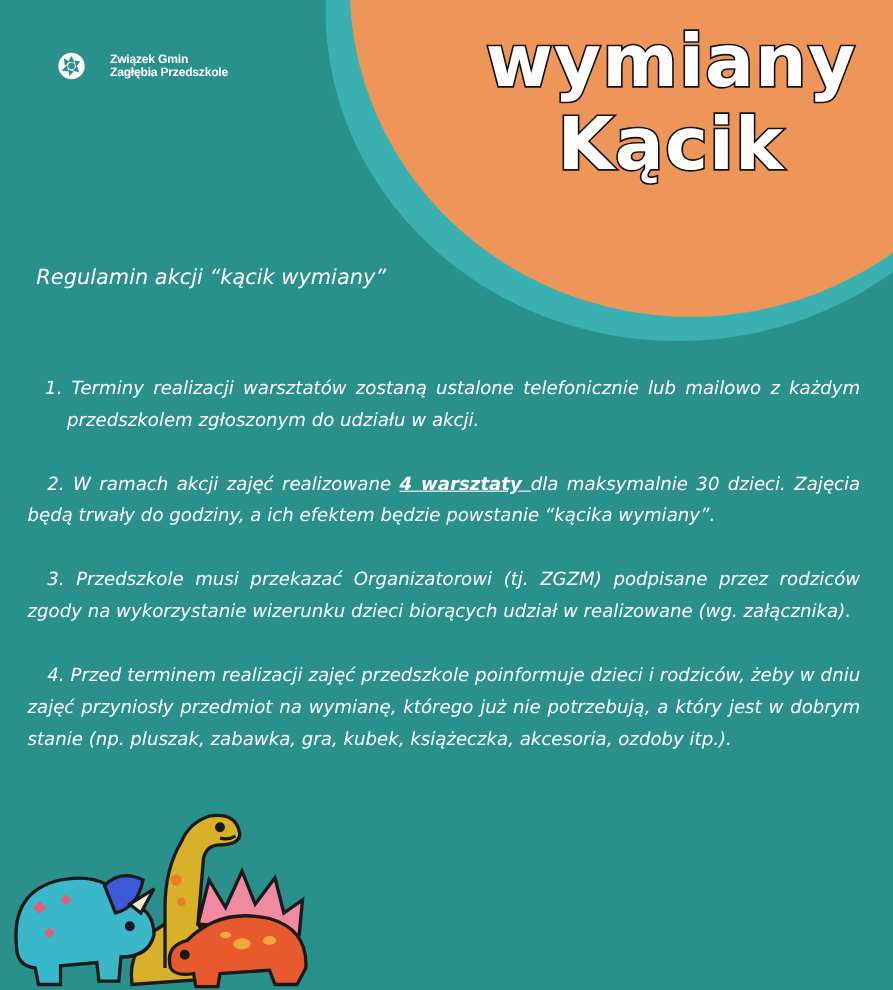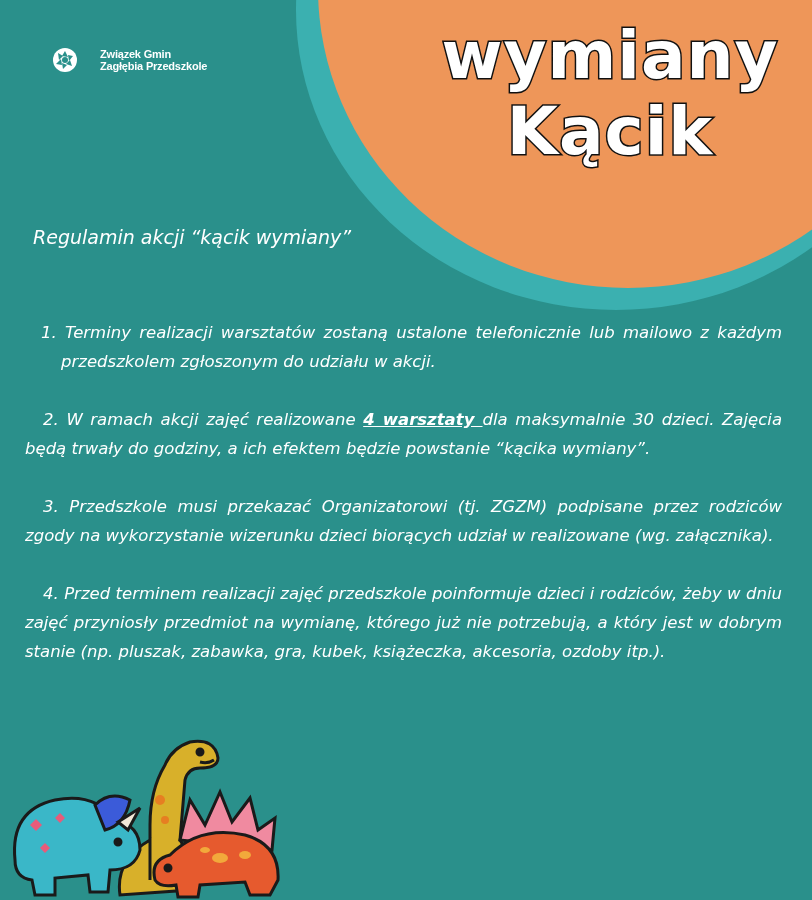--- a/index.html
+++ b/index.html
@@ -46,36 +46,36 @@
       font-weight: bold;
       font-size: 66px;
       line-height: 76px;
       color: #ffffff;
       -webkit-text-stroke: 3px #111111;
       paint-order: stroke fill;
       letter-spacing: 1px;
     }
     .subtitle {
       position: absolute;
-      left: 33px; top: 226px;
+      left: 33px; top: 241px;
       font-family: "DejaVu Sans", sans-serif;
       font-style: italic;
       font-size: 19px;
     }
     .rules {
       position: absolute;
       left: 25px; top: 318px;
       width: 757px;
       font-family: "DejaVu Sans", sans-serif;
       font-style: italic;
       font-size: 16.5px;
       line-height: 29px;
       text-align: justify;
     }
-    .rule { margin-bottom: 29px; }
+    .rule { margin-bottom: 29px; margin-top: 20px; }
     .rule-1 { padding-left: 36px; text-indent: -20px; }
     .rule-2, .rule-3, .rule-4 { text-indent: 18px; }
     .emph { font-weight: bold; text-decoration: underline; }
     .dinos { position: absolute; left: 0; top: 730px; width: 300px; height: 170px; }
   </style>
 </head>
 <body>
 
 <div class="arc-outer"></div>
 <div class="arc-inner"></div>

